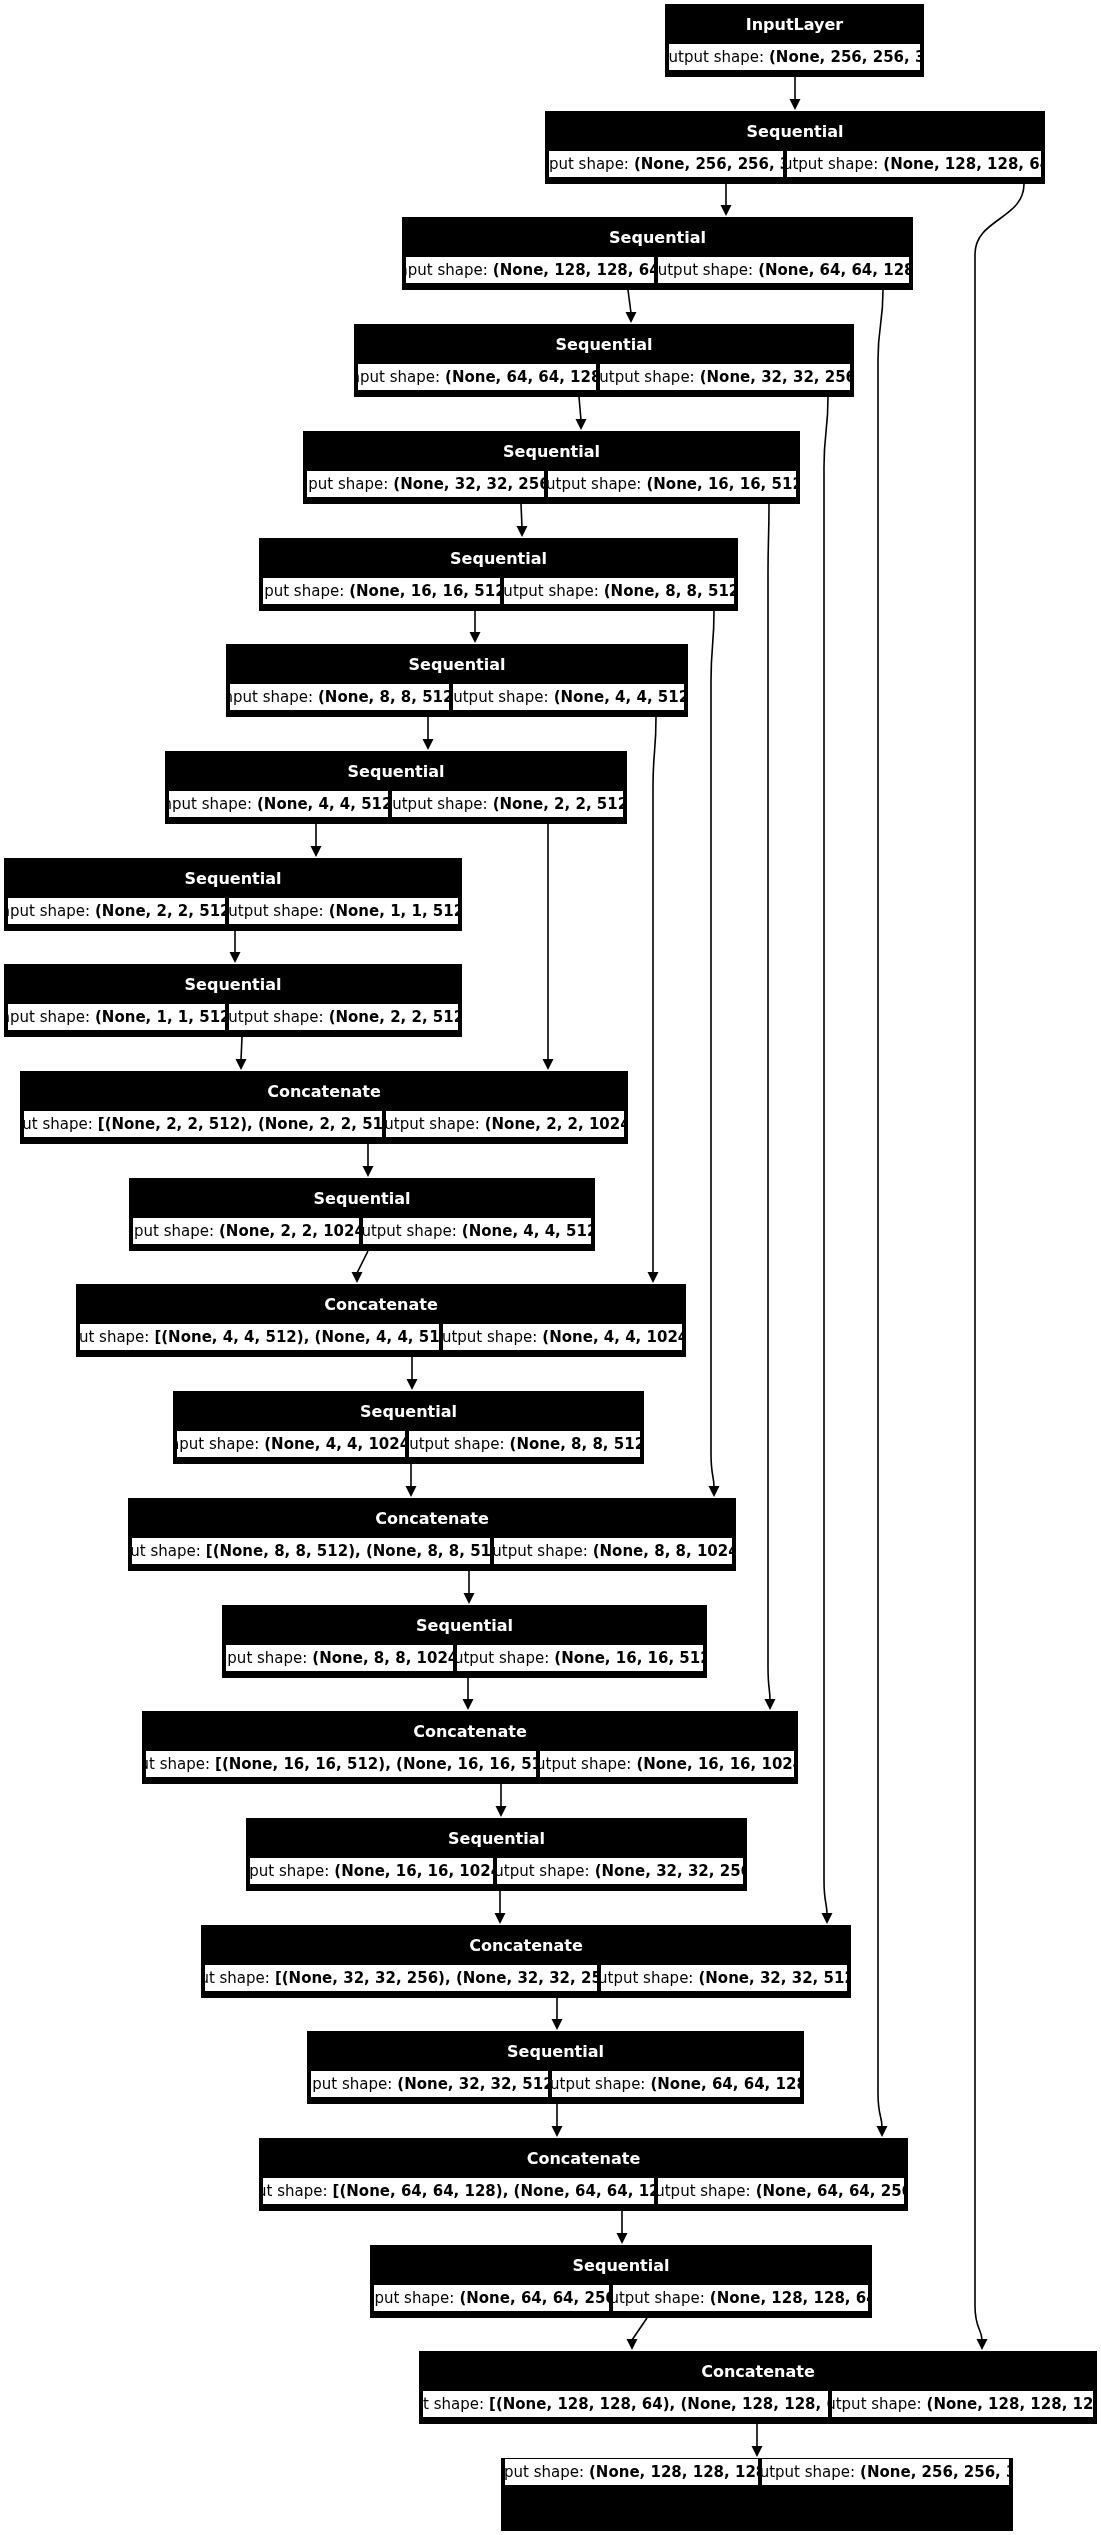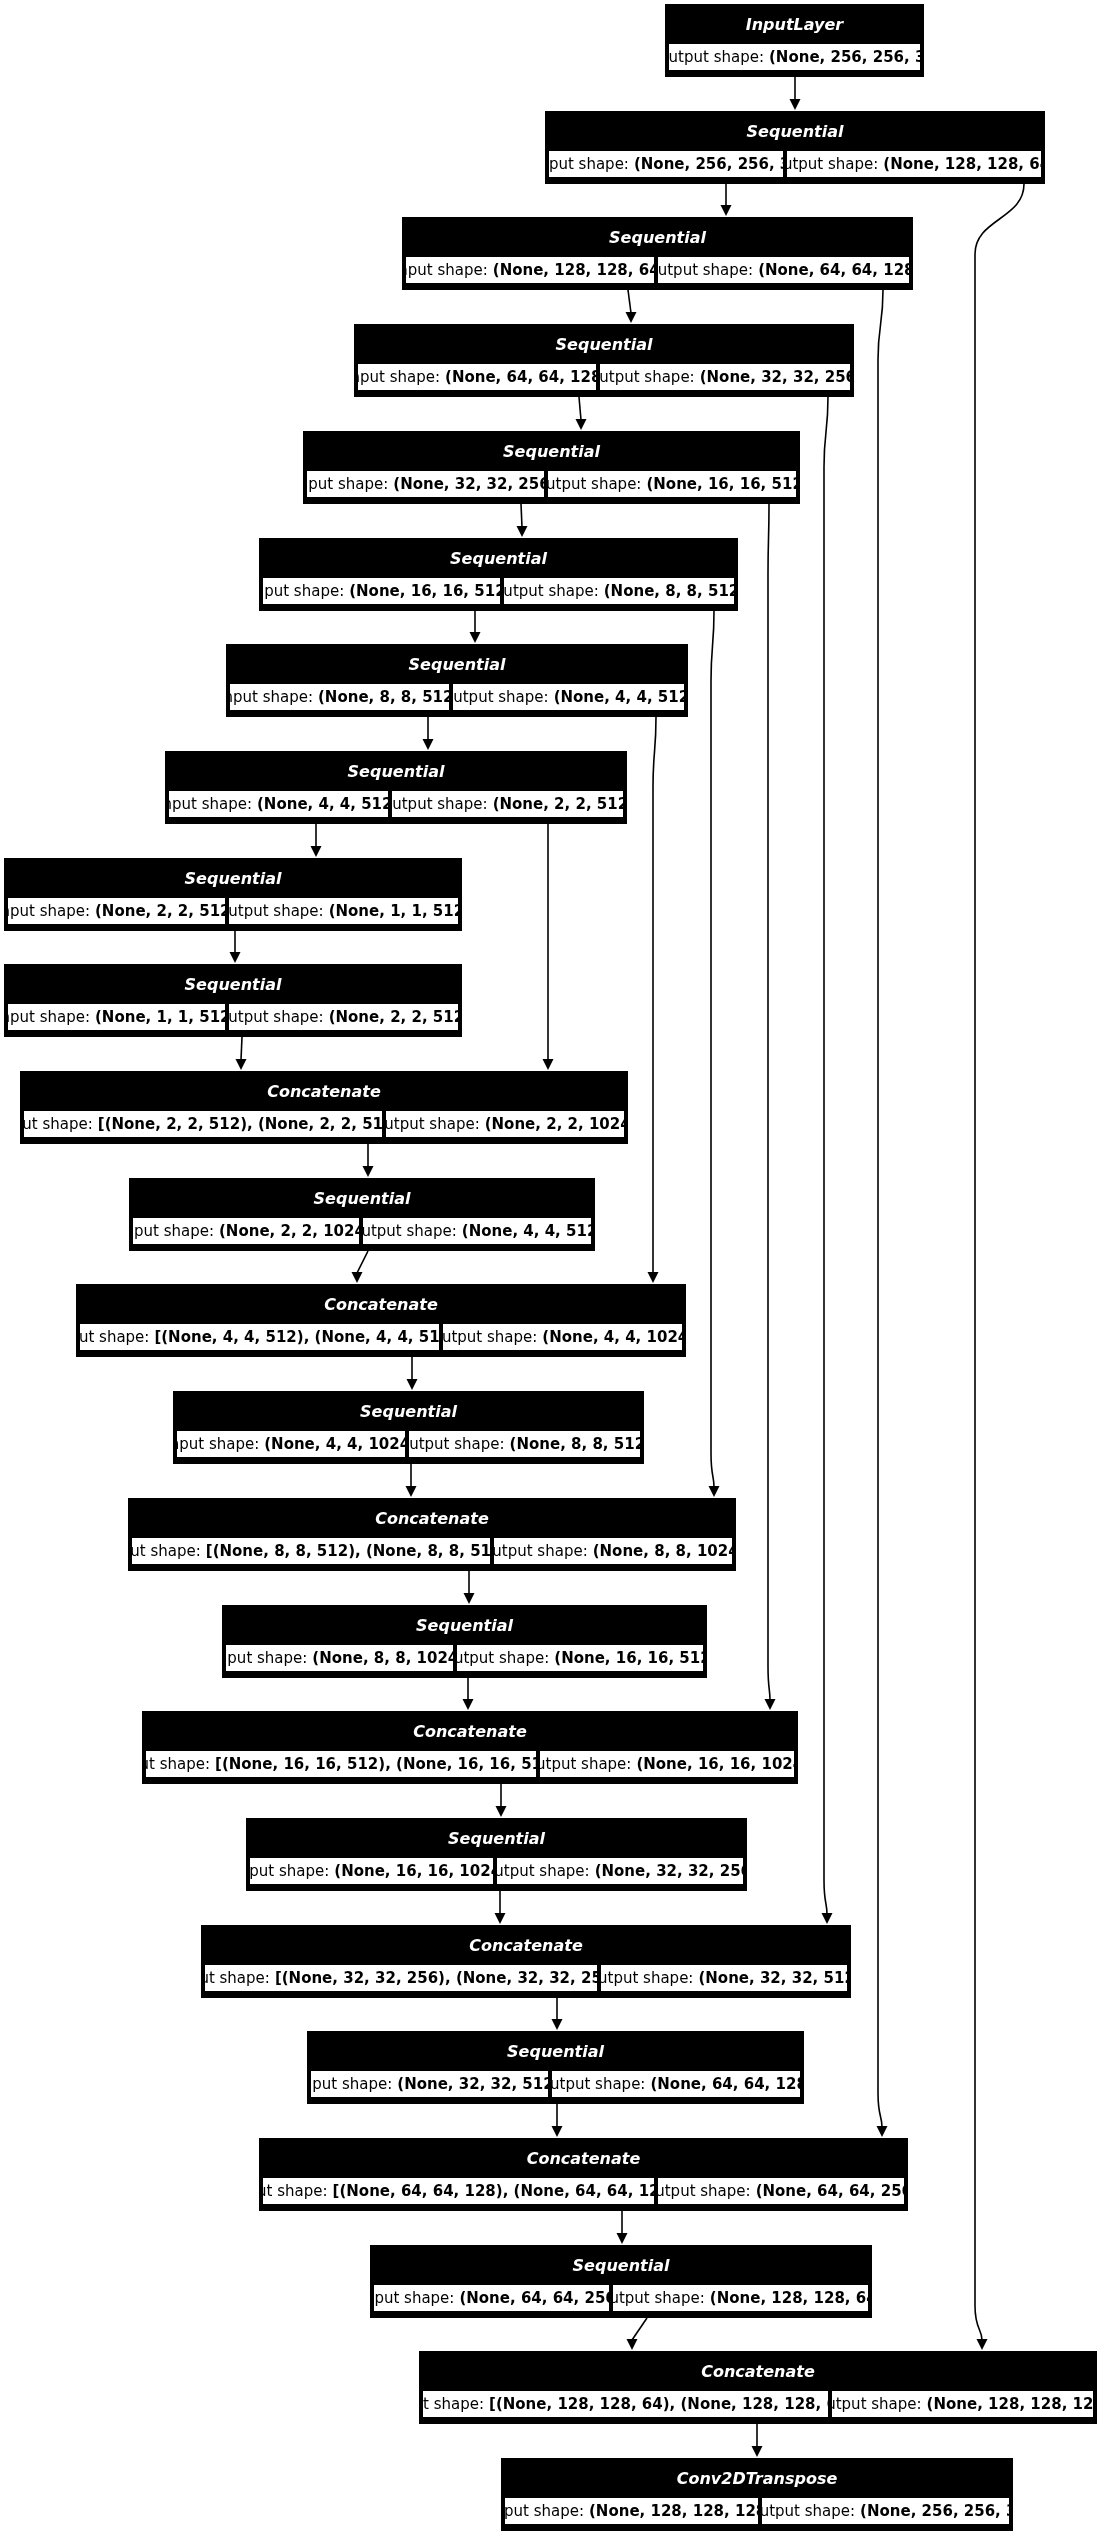--- a/index.html
+++ b/index.html
@@ -14,21 +14,21 @@
   }
   #canvas{position:absolute;inset:0;width:1101px;height:2535px;}
   #edge-layer{position:absolute;left:0;top:0;z-index:1;}
   #nodes{position:absolute;left:0;top:0;width:100%;height:100%;z-index:2;}
   .node{
     position:absolute;box-sizing:border-box;height:73px;
     background:var(--node-fill);border:1px solid var(--node-fill);
   }
   .node-title{
     height:39px;display:flex;align-items:center;justify-content:center;
-    color:var(--node-title-text);font-weight:700;font-size:16px;white-space:nowrap;font-style:italic;
+    color:var(--node-title-text);font-weight:700;font-size:16px;white-space:nowrap;
   }
   .node-body{
     display:flex;gap:4px;padding:0 3px 4px 3px;height:30px;box-sizing:border-box;
   }
   .cell{
     flex:1 1 auto;background:var(--cell-fill);color:var(--cell-text);
     display:flex;align-items:center;justify-content:center;
     font-size:15px;white-space:nowrap;overflow:hidden;padding:0 8px;
   }
   .cell .lbl{font-weight:400;}
@@ -391,21 +391,20 @@
         <span class="lbl">Input shape:</span>
             <span class="val">[(None, 128, 128, 64), (None, 128, 128, 64)]</span>
       </div>
       <div class="cell cell-out">
         <span class="lbl">Output shape:</span>
             <span class="val">(None, 128, 128, 128)</span>
       </div>
     </div>
   </div>
       <div class="node" style="left: 501px; width: 512px; top: 2458px;">
-    <div class="node-title t">Conv2DTranspose</div>
     <div class="node-body">
       <div class="cell cell-in">
         <span class="lbl">Input shape:</span>
             <span class="val">(None, 128, 128, 128)</span>
       </div>
       <div class="cell cell-out">
         <span class="lbl">Output shape:</span>
             <span class="val">(None, 256, 256, 3)</span>
       </div>
     </div>

